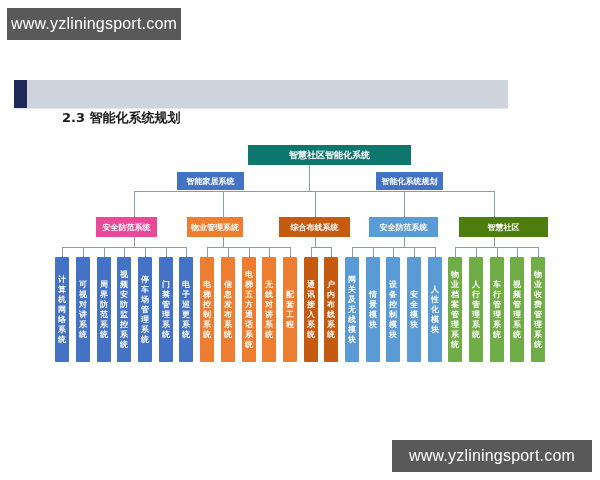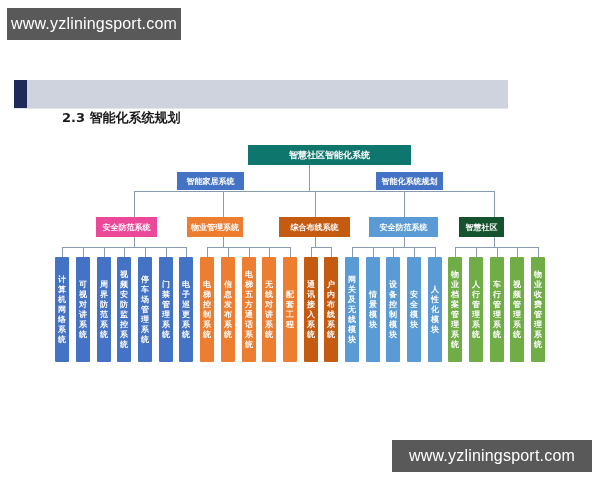--- a/index.html
+++ b/index.html
@@ -255,21 +255,21 @@
       </div>
       <div class="line" style="left:435px; top:247px; width:1px; height:10px; background:#8a9bb0;"></div>
       <div class="leaf" style="left:428px; background:#5b9bd5;" aria-label="人性化模块">
         <span>人</span>
         <span>性</span>
         <span>化</span>
         <span>模</span>
         <span>块</span>
       </div>
       <div class="line" style="left:494px; top:191px; width:1px; height:26px; background:#8a9bb0;"></div>
-      <div class="node system" style="left:459px; width:45px; background:#14532d;">智慧社区</div>
+      <div class="node system" style="left:459px; width:89px; background:#4d7c0f;">智慧社区</div>
       <div class="line" style="left:494px; top:237px; width:1px; height:10px; background:#8a9bb0;"></div>
       <div class="line" style="left:455px; top:247px; width:84px; height:1px; background:#8a9bb0;"></div>
       <div class="line" style="left:455px; top:247px; width:1px; height:10px; background:#8a9bb0;"></div>
       <div class="leaf" style="left:448px; background:#70ad47;" aria-label="物业档案管理系统">
         <span>物</span>
         <span>业</span>
         <span>档</span>
         <span>案</span>
         <span>管</span>
         <span>理</span>

